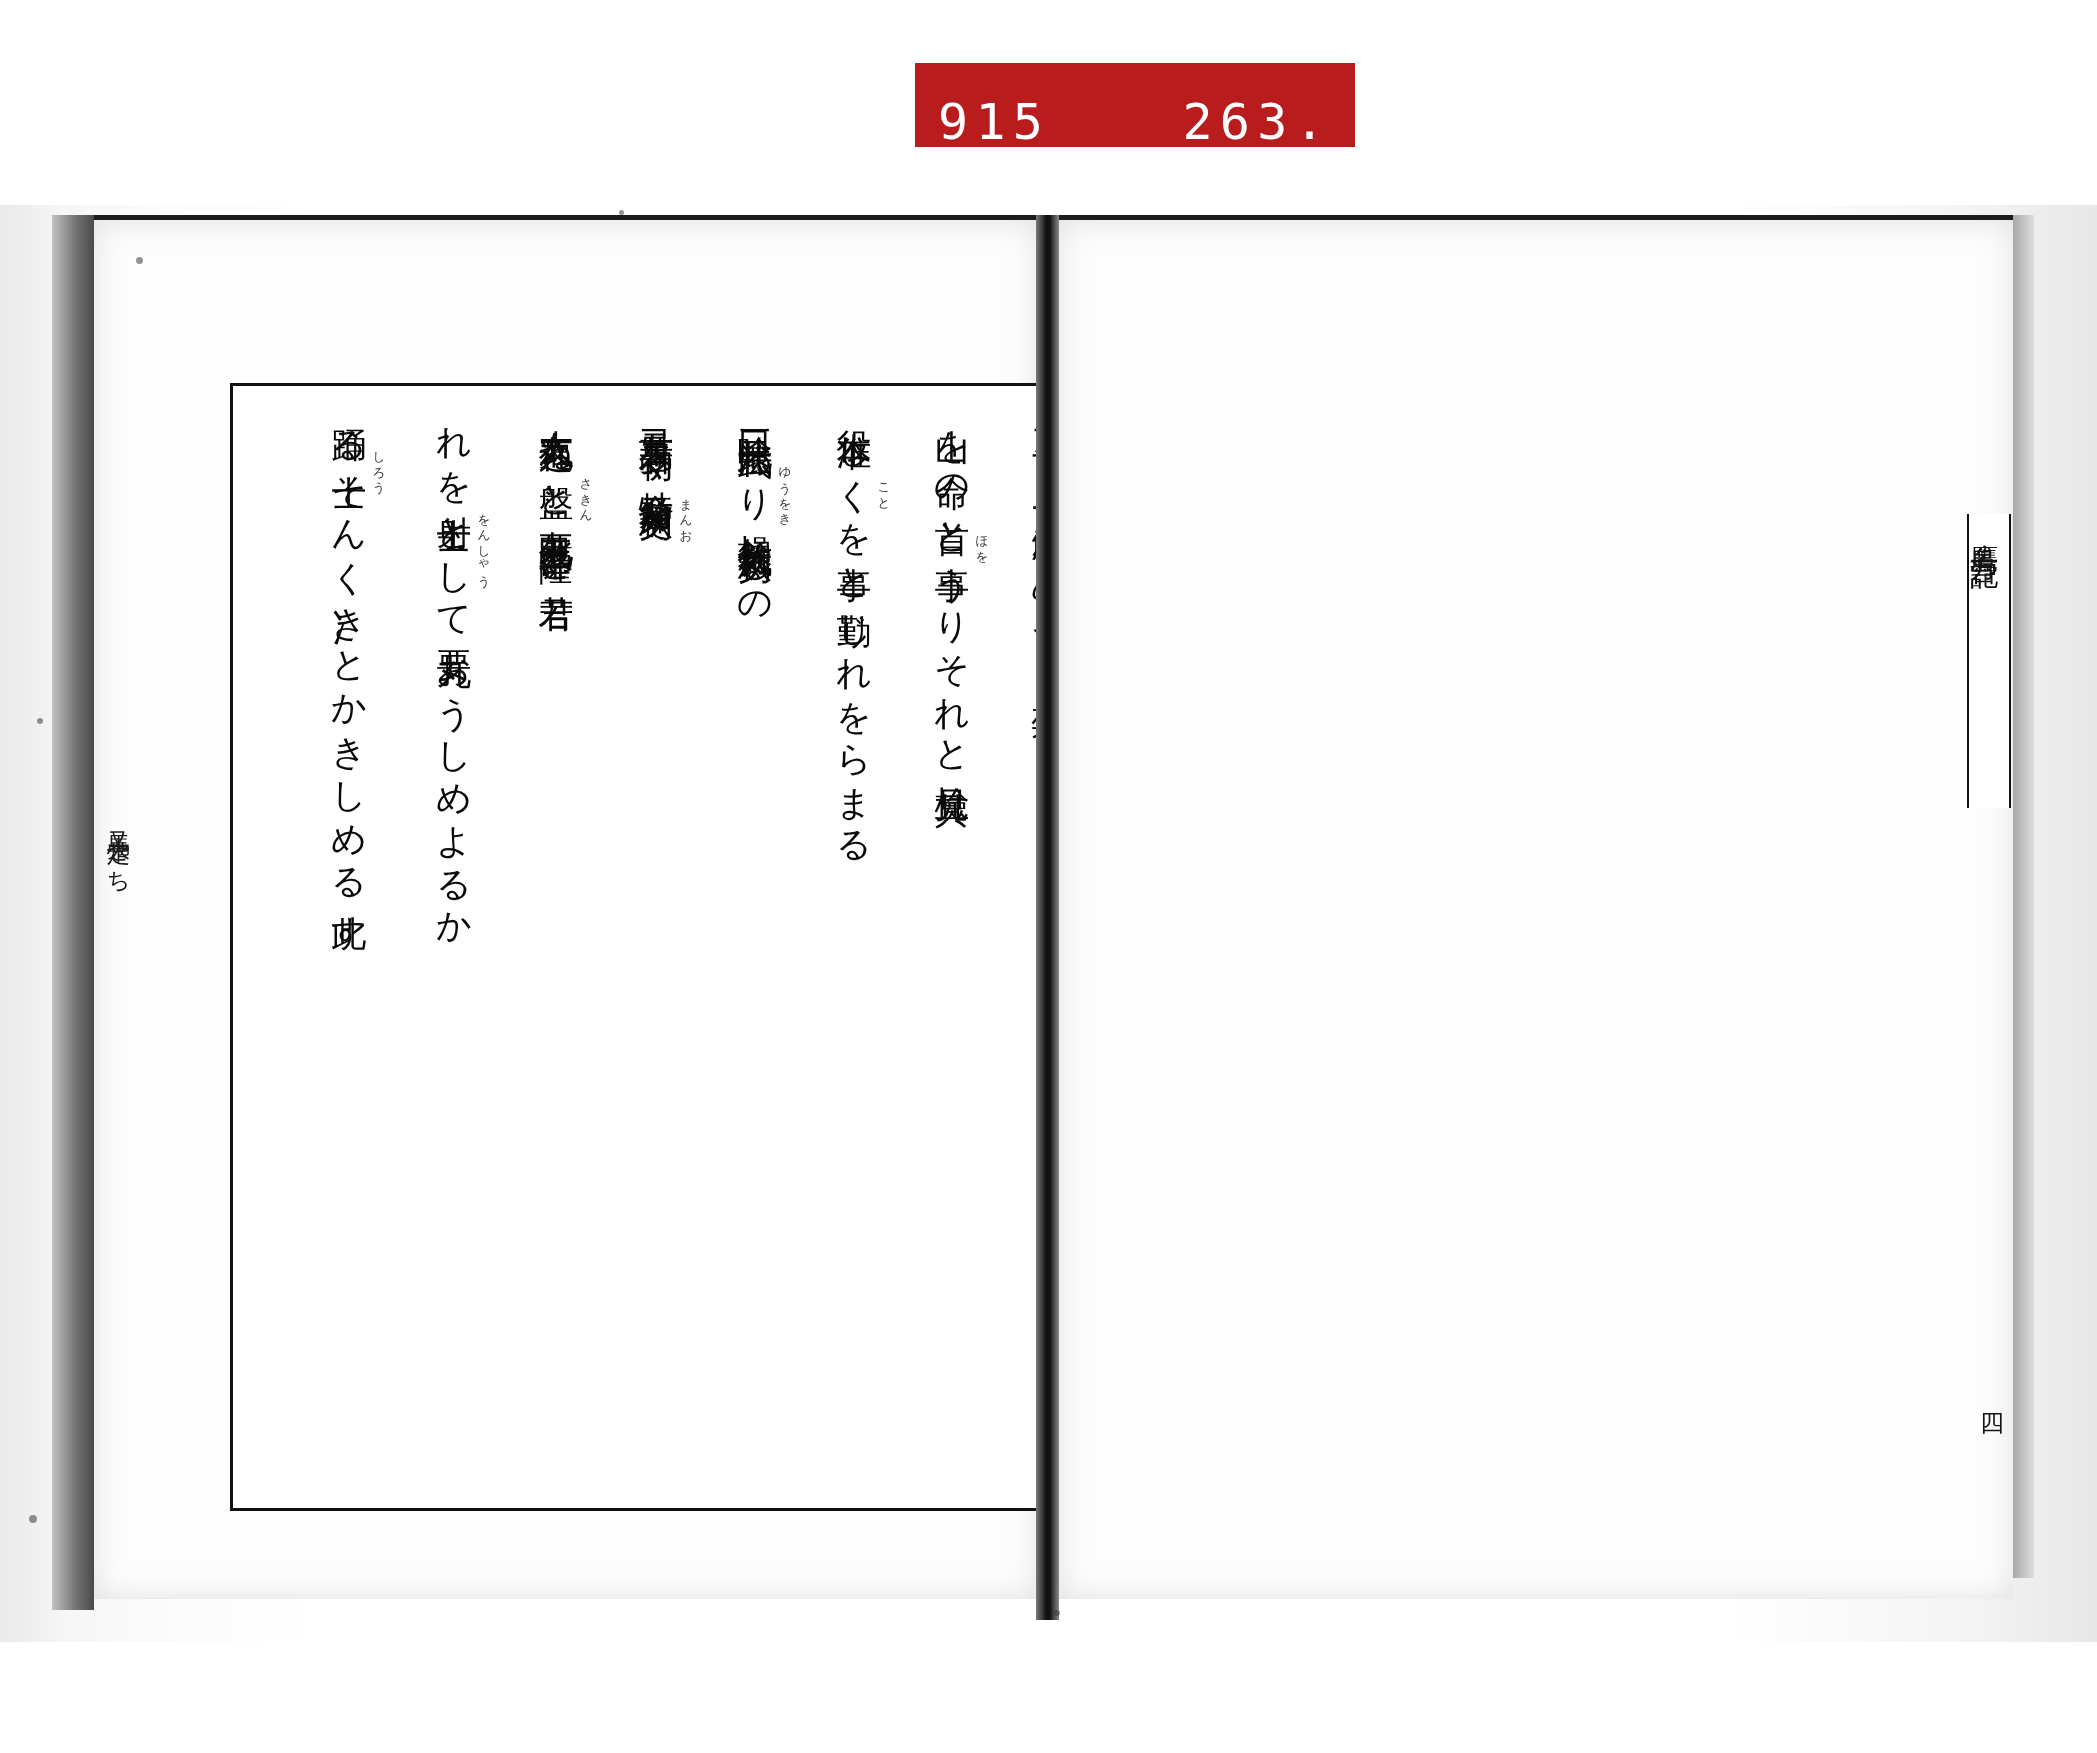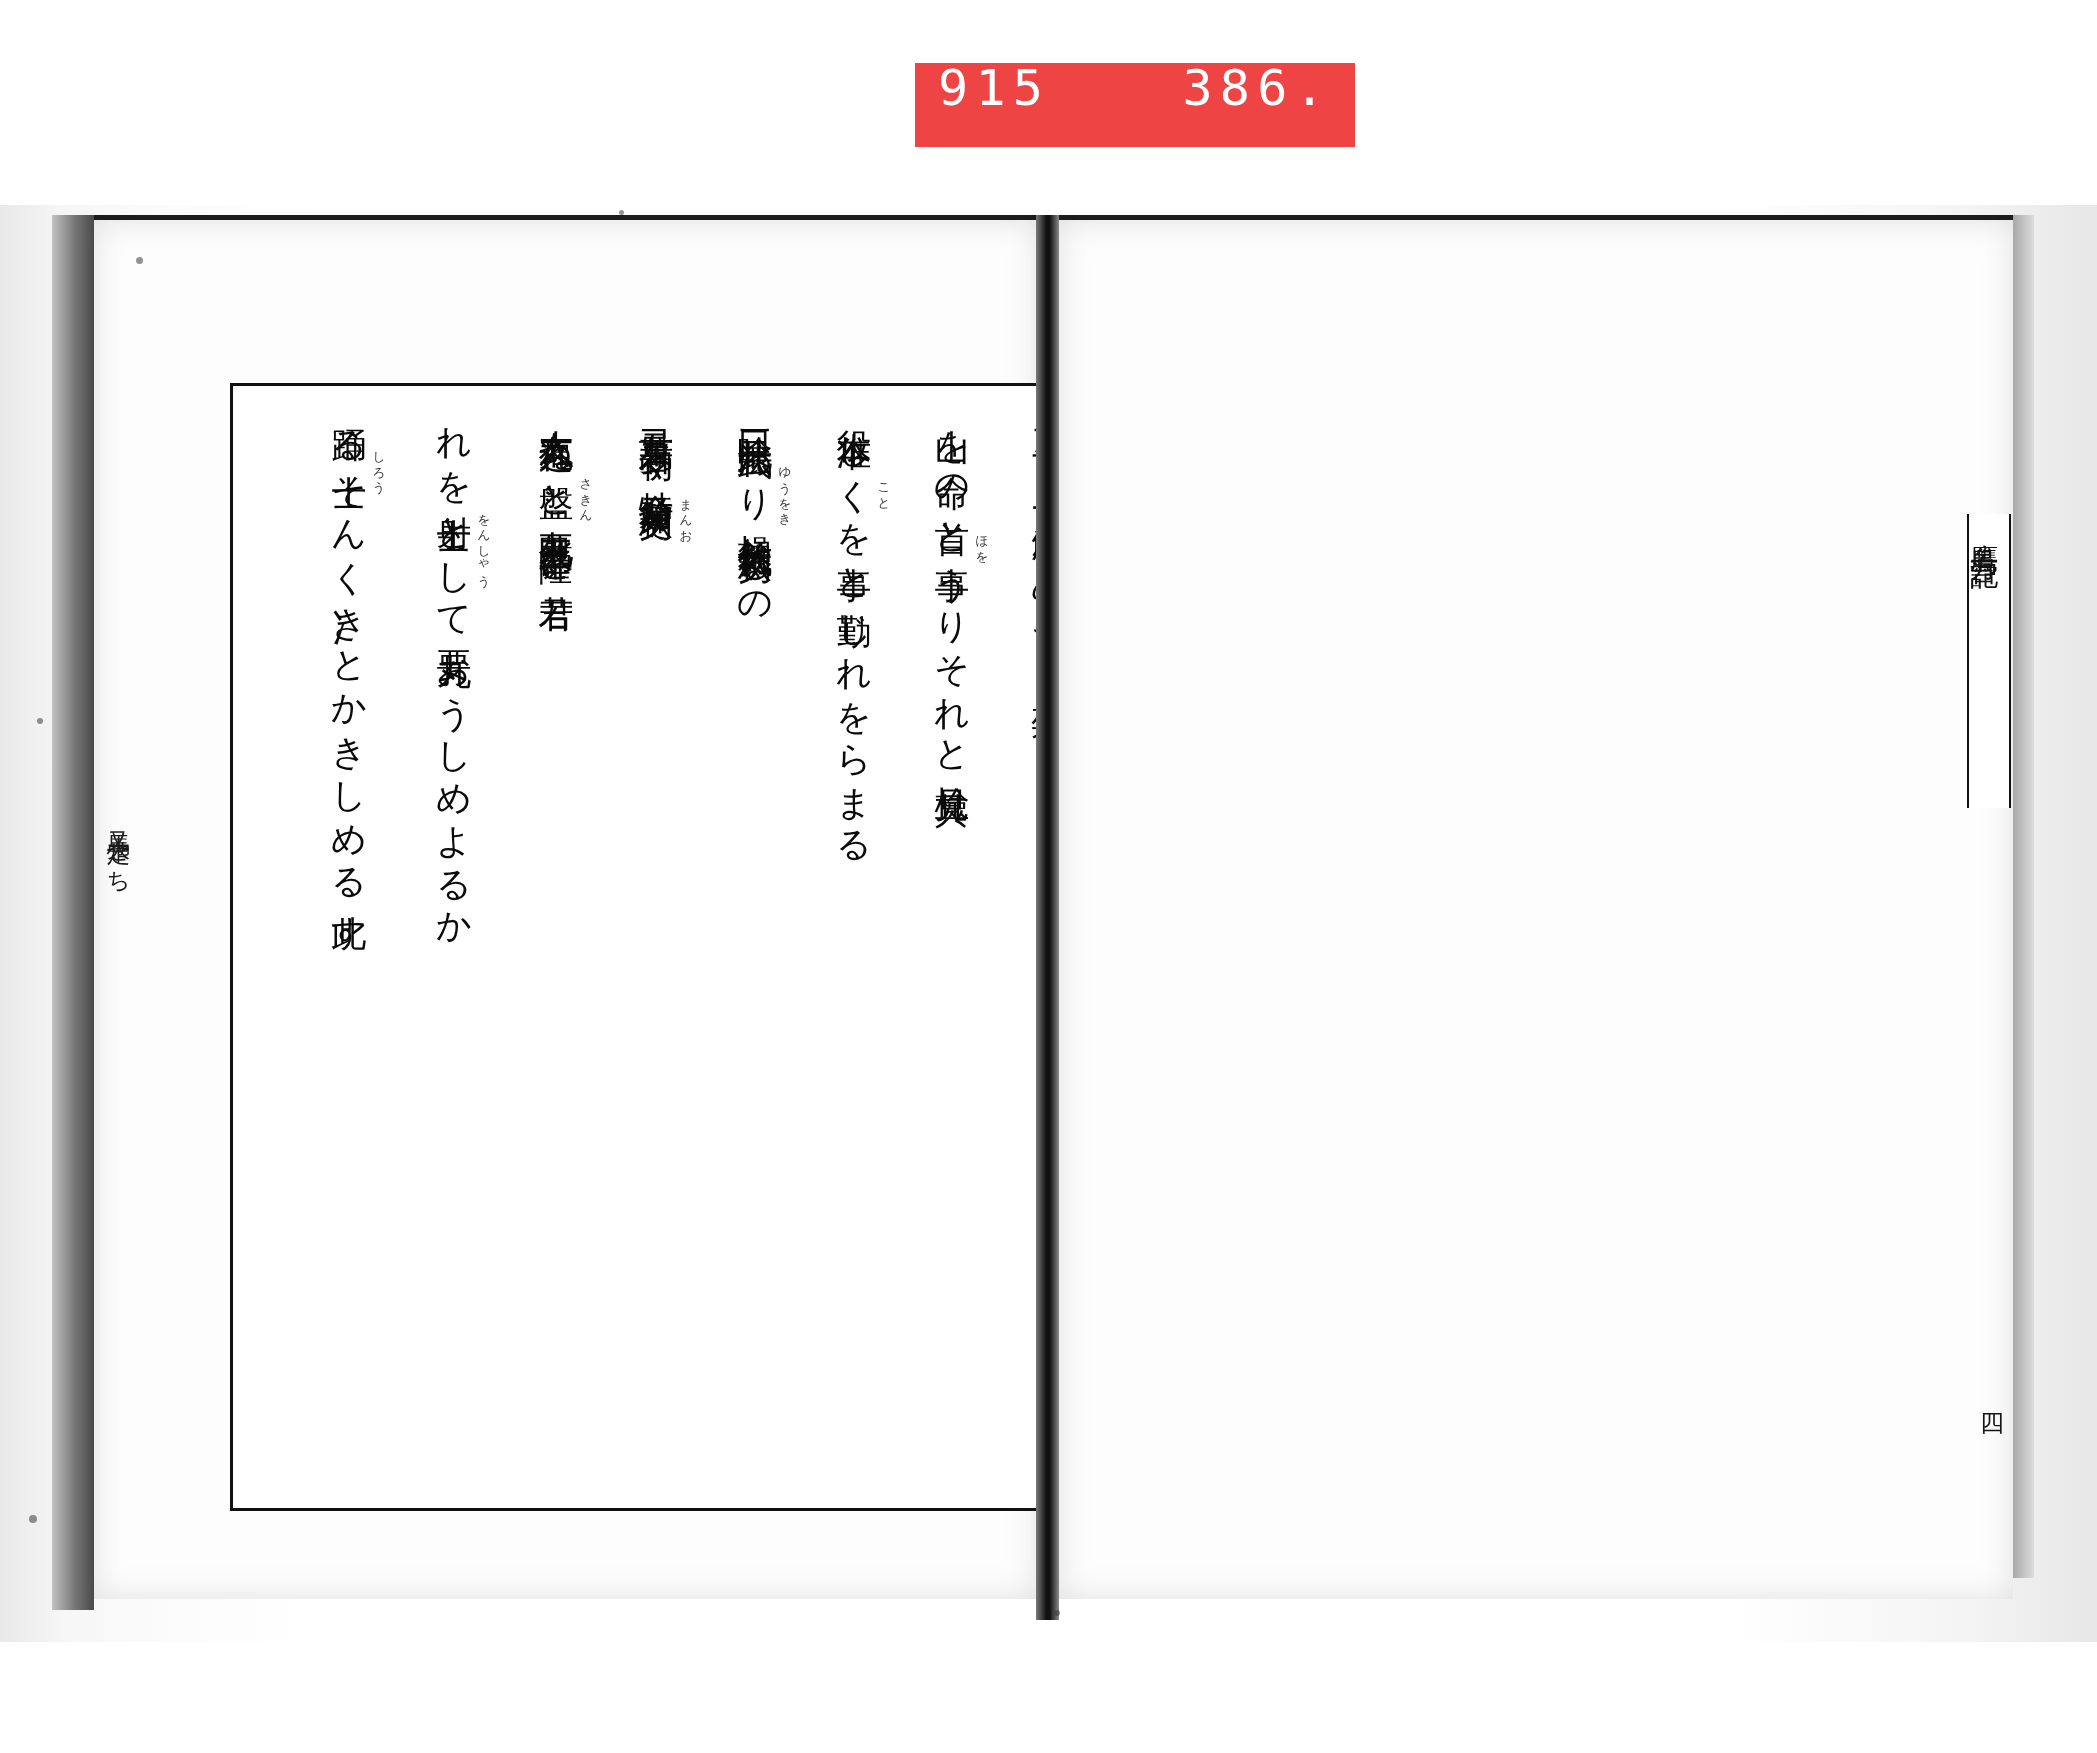--- a/index.html
+++ b/index.html
@@ -15,23 +15,23 @@
     overflow: hidden;
   }
 
   
   #film-header {
     position: absolute;
     left: 915px;
     top: 63px;
     width: 440px;
     height: 84px;
-    background: #ef4444;
+    background: #b91c1c;
     display: flex;
-    align-items: flex-start;
+    align-items: flex-end;
     justify-content: space-between;
     padding: 0 23px;
     box-sizing: border-box;
   }
   .film-number {
     color: #ffffff;
     font-family: "DejaVu Sans Mono", monospace;
     font-size: 50px;
     letter-spacing: 7.3px;
     line-height: 1;
@@ -196,21 +196,21 @@
     background: #3a3a3a;
     border-radius: 50%;
     opacity: .55;
   }
 </style>
 </head>
 <body>
 
 <div id="film-header">
   <span class="film-number">915</span>
-  <span class="film-number">386.</span>
+  <span class="film-number">263.</span>
 </div>
 
 <div id="scan">
 
   <div id="scan-bg"></div>
 
   <div id="left-edge"></div>
   <div id="right-edge"></div>
 
   <div class="leaf" id="leaf-left">

